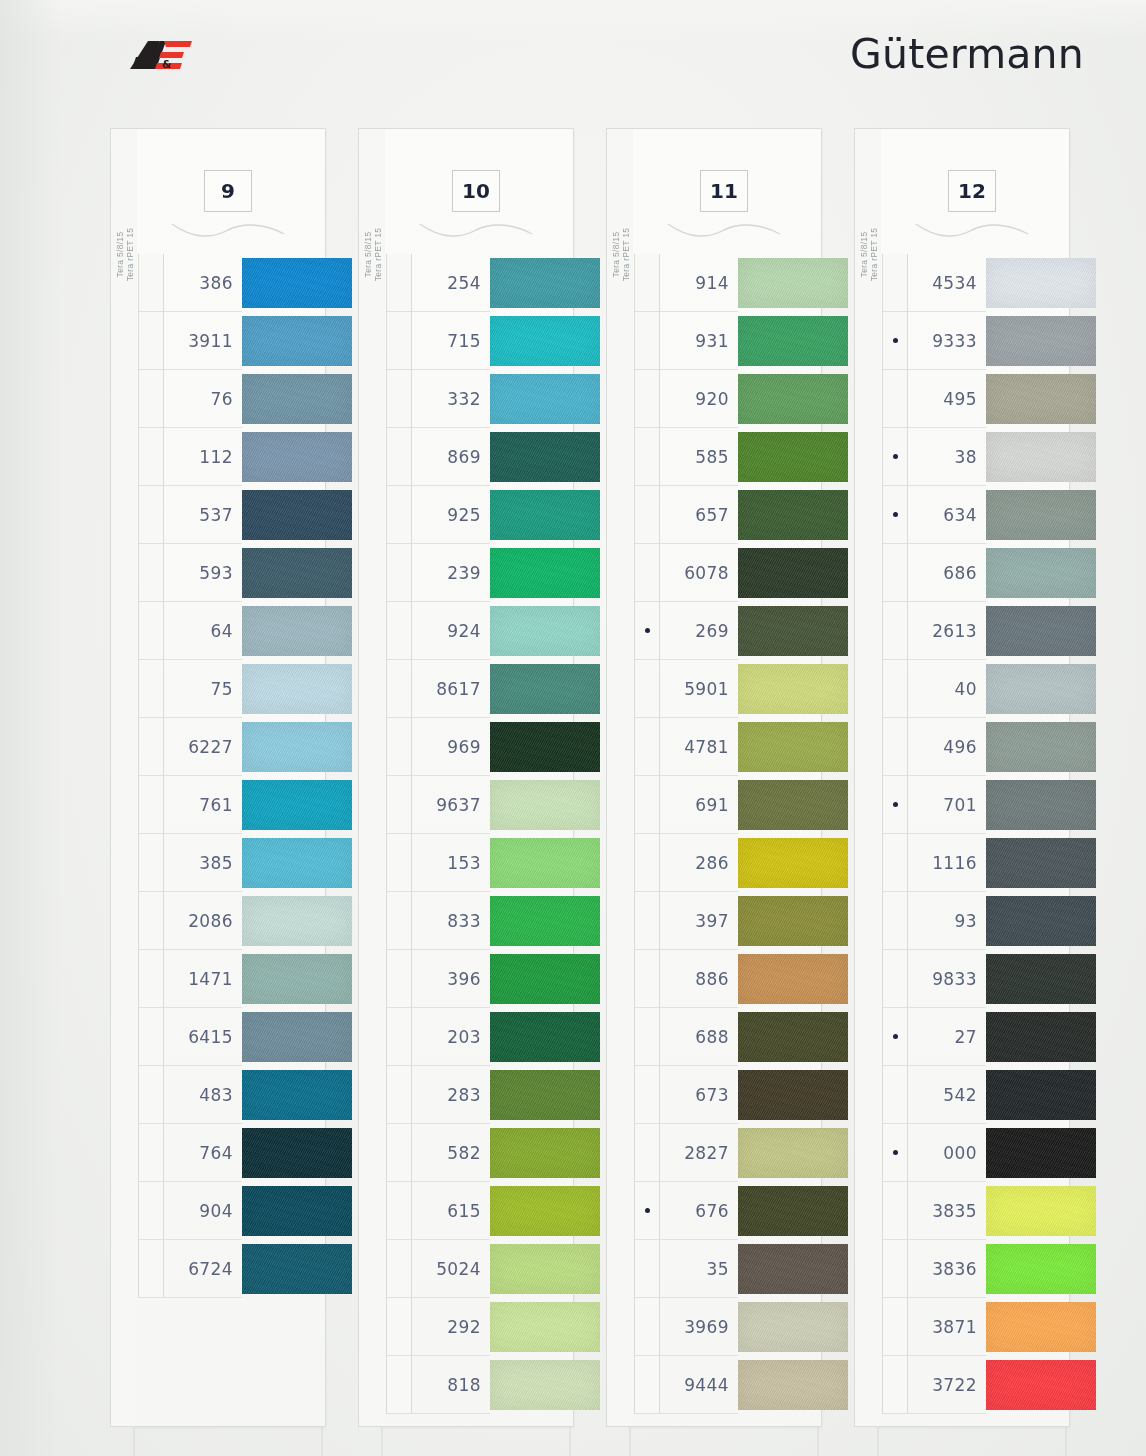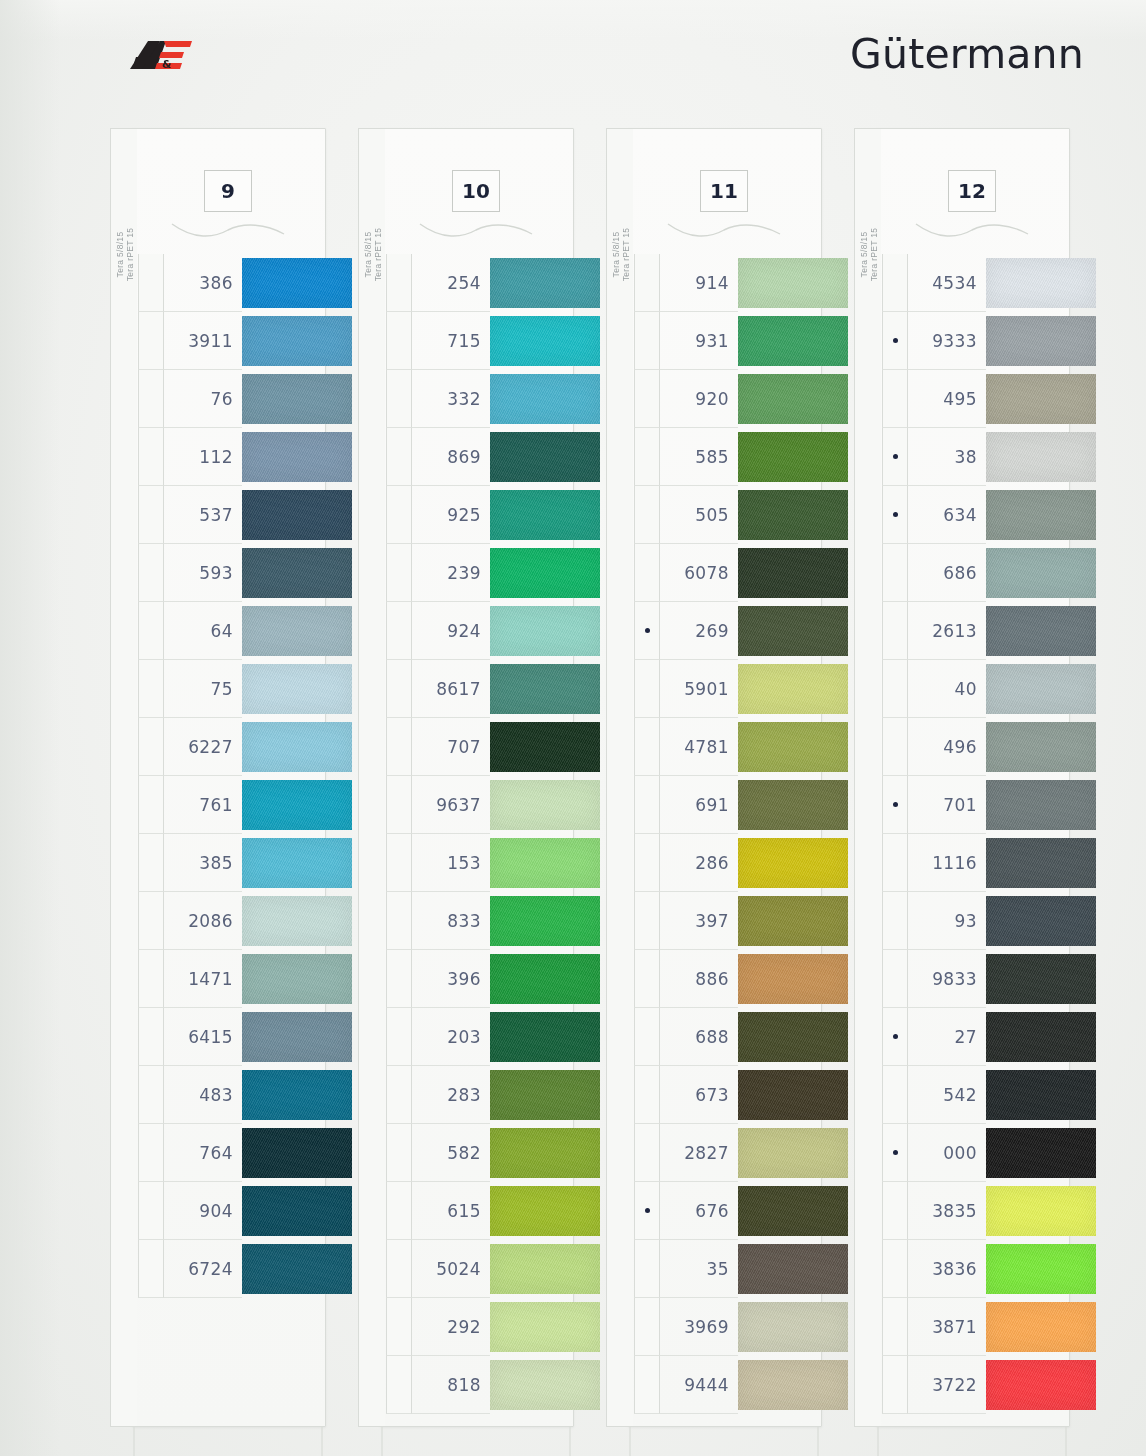--- a/index.html
+++ b/index.html
@@ -347,21 +347,21 @@
         </div>
         <div class="row">
           <div class="row-dotcell"></div>
           <div class="row-numcell">8617</div>
           <div class="row-swatchcell">
             <div class="swatch" style="background:#45897a;"></div>
           </div>
         </div>
         <div class="row">
           <div class="row-dotcell"></div>
-          <div class="row-numcell">707</div>
+          <div class="row-numcell">969</div>
           <div class="row-swatchcell">
             <div class="swatch" style="background:#17331f;"></div>
           </div>
         </div>
         <div class="row">
           <div class="row-dotcell"></div>
           <div class="row-numcell">9637</div>
           <div class="row-swatchcell">
             <div class="swatch" style="background:#c9e2b9;"></div>
           </div>
@@ -476,21 +476,21 @@
         </div>
         <div class="row">
           <div class="row-dotcell"></div>
           <div class="row-numcell">585</div>
           <div class="row-swatchcell">
             <div class="swatch" style="background:#4e8429;"></div>
           </div>
         </div>
         <div class="row">
           <div class="row-dotcell"></div>
-          <div class="row-numcell">505</div>
+          <div class="row-numcell">657</div>
           <div class="row-swatchcell">
             <div class="swatch" style="background:#3c5c32;"></div>
           </div>
         </div>
         <div class="row">
           <div class="row-dotcell"></div>
           <div class="row-numcell">6078</div>
           <div class="row-swatchcell">
             <div class="swatch" style="background:#2c3b28;"></div>
           </div>

